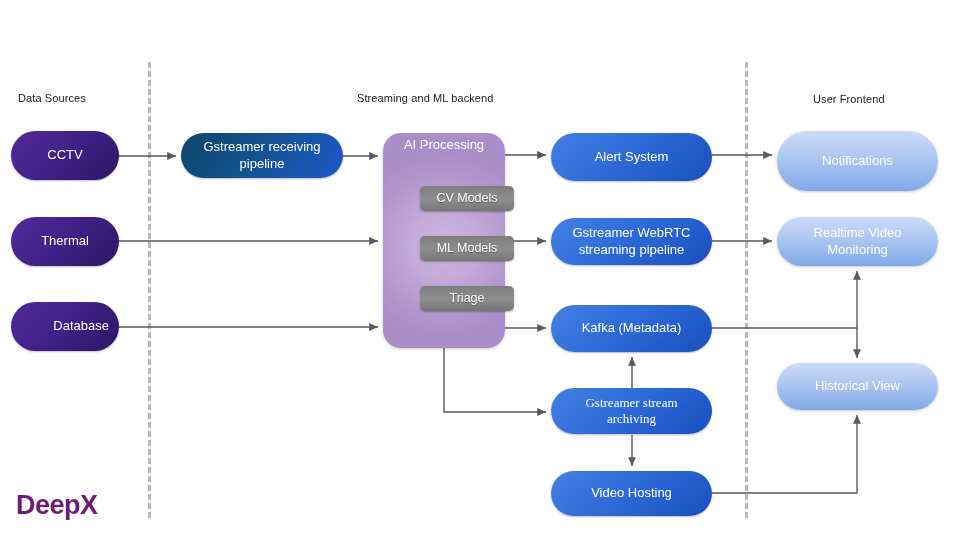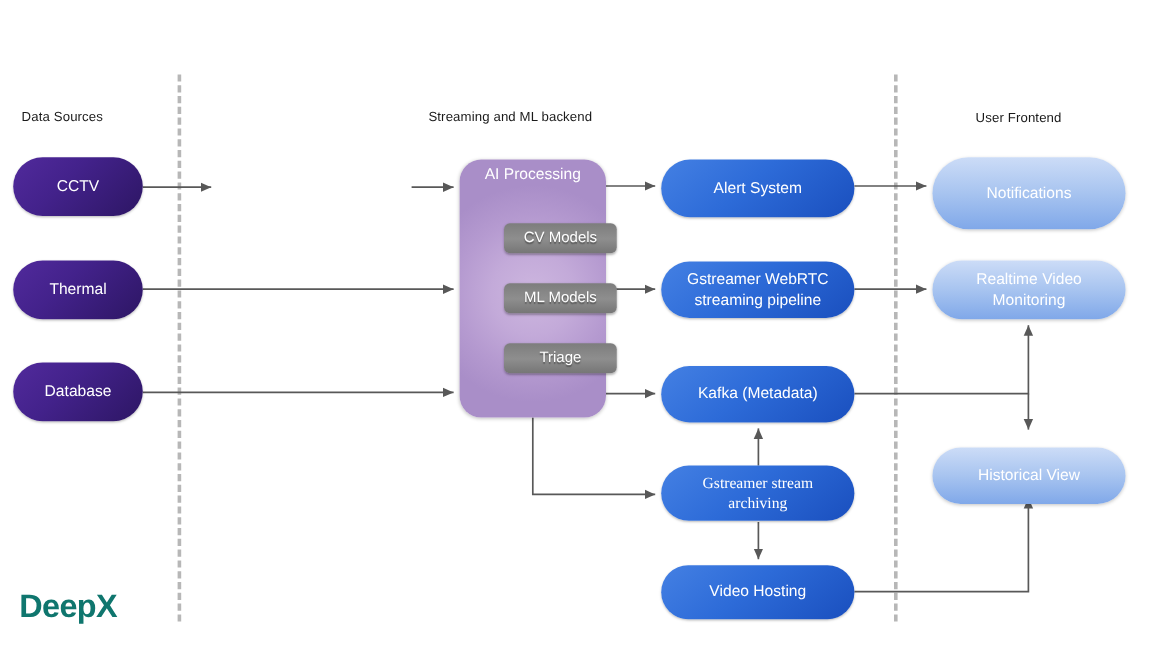--- a/index.html
+++ b/index.html
@@ -113,21 +113,21 @@
     box-shadow: 0 1px 2px rgba(0,0,0,0.3);
     text-shadow: 0 1px 1px rgba(0,0,0,0.35);
     margin-left: 19px;
   }
 
   
   .brand {
     position: absolute;
     font-size: 27px;
     font-weight: bold;
-    color: #0f766e;
+    color: #701a75;
     letter-spacing: -0.5px;
   }
 </style>
 </head>
 <body>
 
 <div id="diagram">
 
   <div class="divider" style="left:148px; top:62px; height:456px;"></div>
   <div class="divider" style="left:745px; top:62px; height:456px;"></div>
@@ -160,24 +160,27 @@
       <path d="M712,493 L857,493 L857,415"></path>
     </g>
   </svg>
 
   <div class="node source" style="left:11px; top:131px; width:108px; height:49px;">
     <span>CCTV</span>
   </div>
   <div class="node source" style="left:11px; top:217px; width:108px; height:49px;">
     <span>Thermal</span>
   </div>
-  <div class="node source" style="left:11px; top:302px; width:108px; height:49px;">
+  <div class="node source" style="left:11px; top:302px; width:108px; height:49px;justify-content:flex-end;">
     <span>Database</span>
   </div>
 
+  <div class="node ingest" style="left:181px; top:133px; width:162px; height:45px;">
+    <span>Gstreamer receiving pipeline</span>
+  </div>
 
   <div class="node aibox" style="left:383px; top:133px; width:122px; height:215px;">
     <div class="aibox-title">AI Processing</div>
     <div class="chip" style="top:53px;">
       <span>CV Models</span>
     </div>
     <div class="chip" style="top:103px;">
       <span>ML Models</span>
     </div>
     <div class="chip" style="top:153px;">
@@ -200,19 +203,19 @@
   <div class="node service" style="left:551px; top:471px; width:161px; height:45px;">
     <span>Video Hosting</span>
   </div>
 
   <div class="node frontend" style="left:777px; top:131px; width:161px; height:60px;">
     <span>Notifications</span>
   </div>
   <div class="node frontend" style="left:777px; top:217px; width:161px; height:49px;">
     <span>Realtime Video Monitoring</span>
   </div>
-  <div class="node frontend" style="left:777px; top:363px; width:161px; height:47px;margin-top:10px;">
+  <div class="node frontend" style="left:777px; top:363px; width:161px; height:47px;">
     <span>Historical View</span>
   </div>
 
   <div class="brand" style="left:16px; top:490px;">DeepX</div>
 
 </div>
 
 </body></html>

